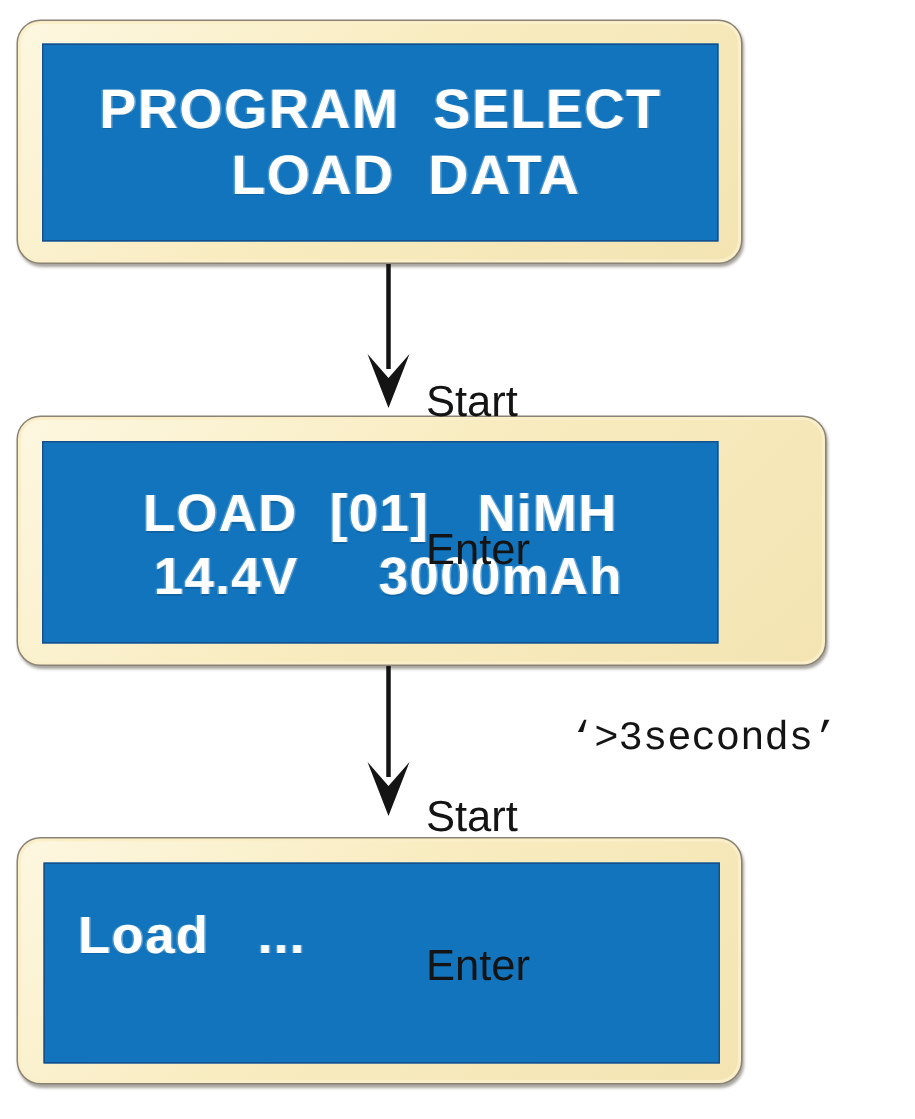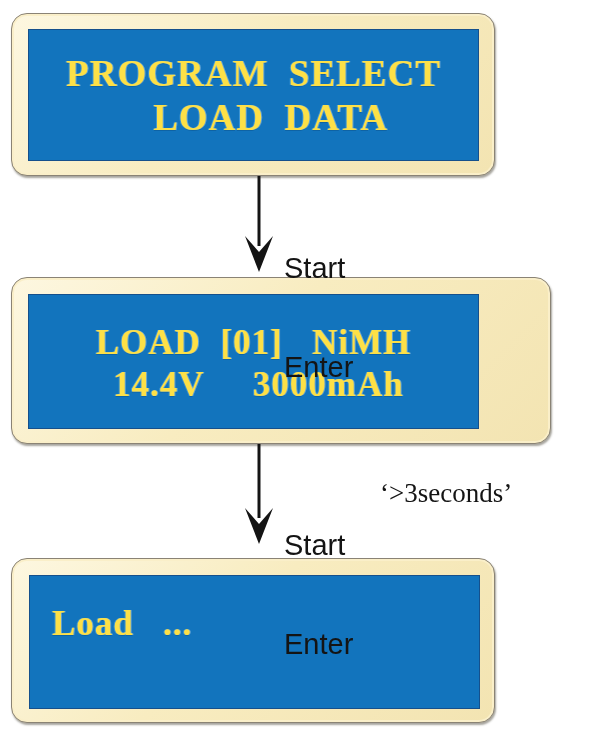--- a/index.html
+++ b/index.html
@@ -39,22 +39,22 @@
     box-sizing: border-box;
     background: #1274bd;
     border: 1px solid #15508c;
     z-index: 1;
     overflow: hidden;
   }
   .lcd-line {
     position: absolute;
     left: 0;
     right: 0;
-    color: #fde047;
-    font-family: Liberation Serif, serif;
+    color: #ffffff;
+    font-family: Liberation Sans, sans-serif;
     font-weight: bold;
     white-space: pre;
     letter-spacing: 1px;
     text-shadow:
        1px 0 0 rgba(255,255,255,0.35),
       -1px 0 0 rgba(120,190,235,0.45),
        0 1px 0 rgba(10,70,120,0.35);
   }
   .ln-center { text-align: center; }
   .ln-left   { text-align: left; }
@@ -72,21 +72,21 @@
     color: #141414;
     font-family: Liberation Sans, sans-serif;
     font-size: 29px;
     line-height: 33px;
     white-space: pre;
     z-index: 3;
   }
   .note-label {
     position: absolute;
     color: #141414;
-    font-family: Liberation Serif, serif;
+    font-family: Liberation Mono, monospace;
     font-size: 27px;
     line-height: 30px;
     white-space: pre;
     z-index: 3;
   }
 </style>
 </head>
 <body>
 
 <div class="lcd-panel" style="left:11px; top:13px; width:484px; height:163px;">

